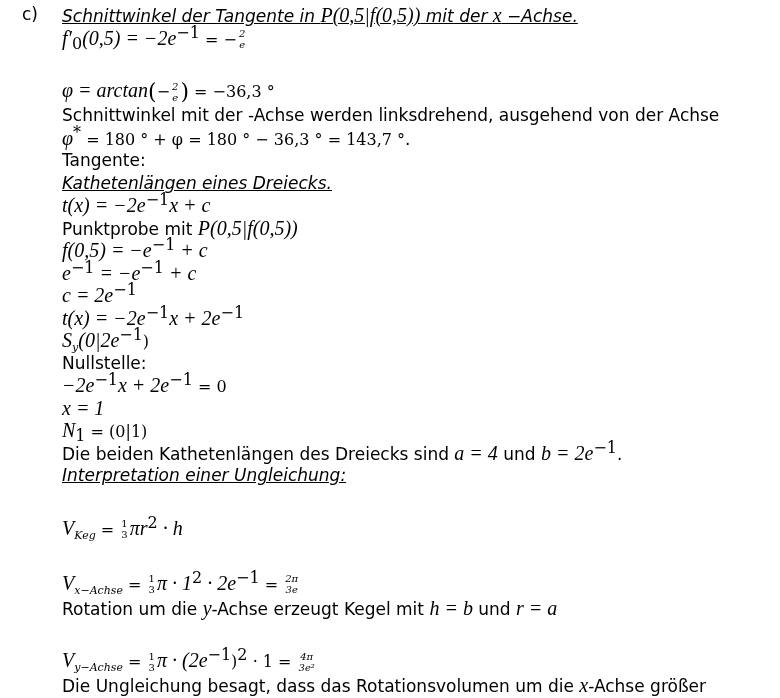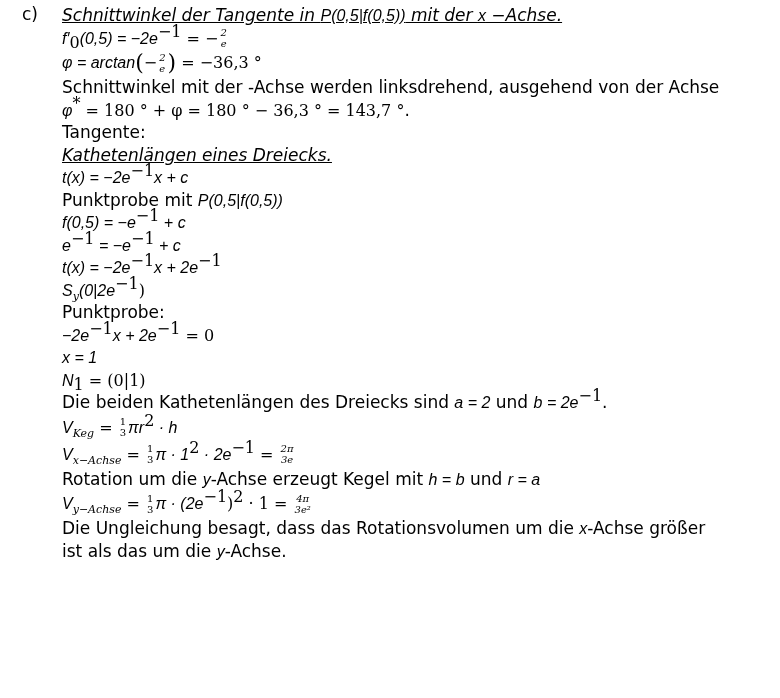--- a/index.html
+++ b/index.html
@@ -1,23 +1,23 @@
 <!DOCTYPE html>
 <html><head>
 <meta charset="utf-8">
 <style>
   html, body { margin:0; padding:0; background:#ffffff; }
   body { width:780px; height:698px; position:relative; overflow:hidden; color:#000; }
   .label { position:absolute; left:22px; top:4px; font-family:"DejaVu Sans", sans-serif; font-size:17px; }
   .content { position:absolute; left:62px; top:4px; width:718px; }
   .line { height:22.5px; line-height:22px; white-space:nowrap; font-family:"DejaVu Sans", sans-serif; font-size:17px; }
-  .line.tall { height:27px; line-height:27px; }
+  .line.tall { height:27px; line-height:27px;margin-top:28px; }
   .heading { font-style:italic; text-decoration:underline; }
   .m { font-family:"DejaVu Serif", serif; font-size:16px; }
-  .mi { font-family:Liberation Sans, sans-serif; font-style:italic; font-size:16px; }
+  .mi { font-family:Liberation Serif, serif; font-style:italic; font-size:20px; }
   sup { font-size:11px; vertical-align:7px; line-height:0; }
   sub { font-size:11px; vertical-align:-4px; line-height:0; }
   .sub-it { font-family:"DejaVu Serif", serif; font-style:italic; font-size:11px; vertical-align:-4px; line-height:0; }
   .frac { display:inline-block; vertical-align:middle; text-align:center; font-family:"DejaVu Serif", serif; font-size:10px; line-height:10px; margin:0 1px; }
   .frac .num { display:block; padding:0 1px; }
   .frac .den { display:block; padding:0 1px; border-top:0.5px solid transparent; }
   .frac.it .den, .frac.it .num { font-style:italic; }
   .paren { font-size:22px; font-family:"DejaVu Serif", serif; vertical-align:-2px; }
 </style>
 </head>
@@ -60,47 +60,51 @@
   </div>
 
   <div class="line">
     <span class="mi">f(0,5) = −e</span><sup class="m">−1</sup><span class="mi"> + c</span>
   </div>
 
   <div class="line">
     <span class="mi">e</span><sup class="m">−1</sup><span class="mi"> = −e</span><sup class="m">−1</sup><span class="mi"> + c</span>
   </div>
 
+  <div class="line">
+    <span class="mi">c = 2e</span><sup class="m">−1</sup>
+  </div>
 
   <div class="line">
     <span class="mi">t(x) = −2e</span><sup class="m">−1</sup><span class="mi">x + 2e</span><sup class="m">−1</sup>
   </div>
 
   <div class="line">
     <span class="mi">S</span><span class="sub-it">y</span><span class="mi">(0|2e</span><sup class="m">−1</sup><span class="m">)</span>
   </div>
 
-  <div class="line">Punktprobe:</div>
+  <div class="line">Nullstelle:</div>
 
   <div class="line">
     <span class="mi">−2e</span><sup class="m">−1</sup><span class="mi">x + 2e</span><sup class="m">−1</sup><span class="m"> = 0</span>
   </div>
 
   <div class="line">
     <span class="mi">x = 1</span>
   </div>
 
   <div class="line">
     <span class="mi">N</span><sub class="m">1</sub><span class="m"> = (0|1)</span>
   </div>
 
   <div class="line">
-    <span>Die beiden Kathetenlängen des Dreiecks sind </span><span class="mi">a = 2</span><span> und </span><span class="mi">b = 2e</span><sup class="m">−1</sup><span>.</span>
+    <span>Die beiden Kathetenlängen des Dreiecks sind </span><span class="mi">a = 4</span><span> und </span><span class="mi">b = 2e</span><sup class="m">−1</sup><span>.</span>
   </div>
 
+  <div class="line heading">Interpretation einer Ungleichung:</div>
 
 
   <div class="line tall">
     <span class="mi">V</span><span class="sub-it">Keg</span><span class="m"> = </span><span class="frac"><span class="num">1</span><span class="den">3</span></span><span class="mi">πr</span><sup class="m">2</sup><span class="mi"> · h</span>
   </div>
 
   <div class="line tall">
     <span class="mi">V</span><span class="sub-it">x−Achse</span><span class="m"> = </span><span class="frac"><span class="num">1</span><span class="den">3</span></span><span class="mi">π · 1</span><sup class="m">2</sup><span class="mi"> · 2e</span><sup class="m">−1</sup><span class="m"> = </span><span class="frac it"><span class="num">2π</span><span class="den">3e</span></span>
   </div>
 

